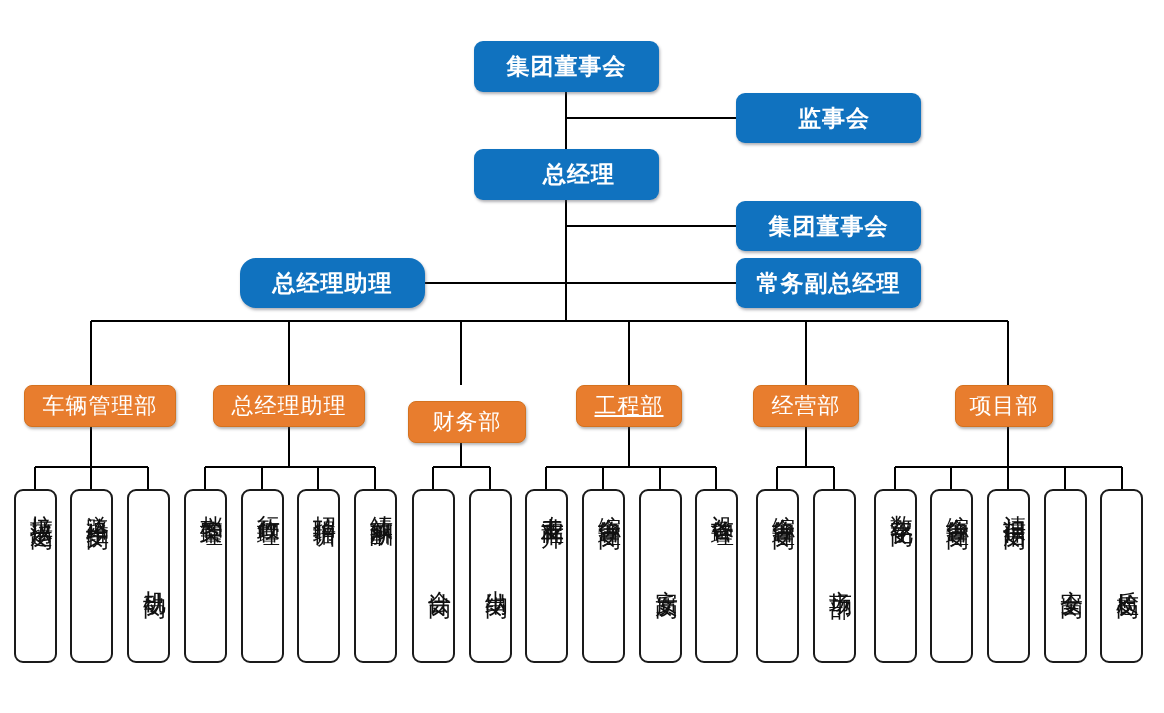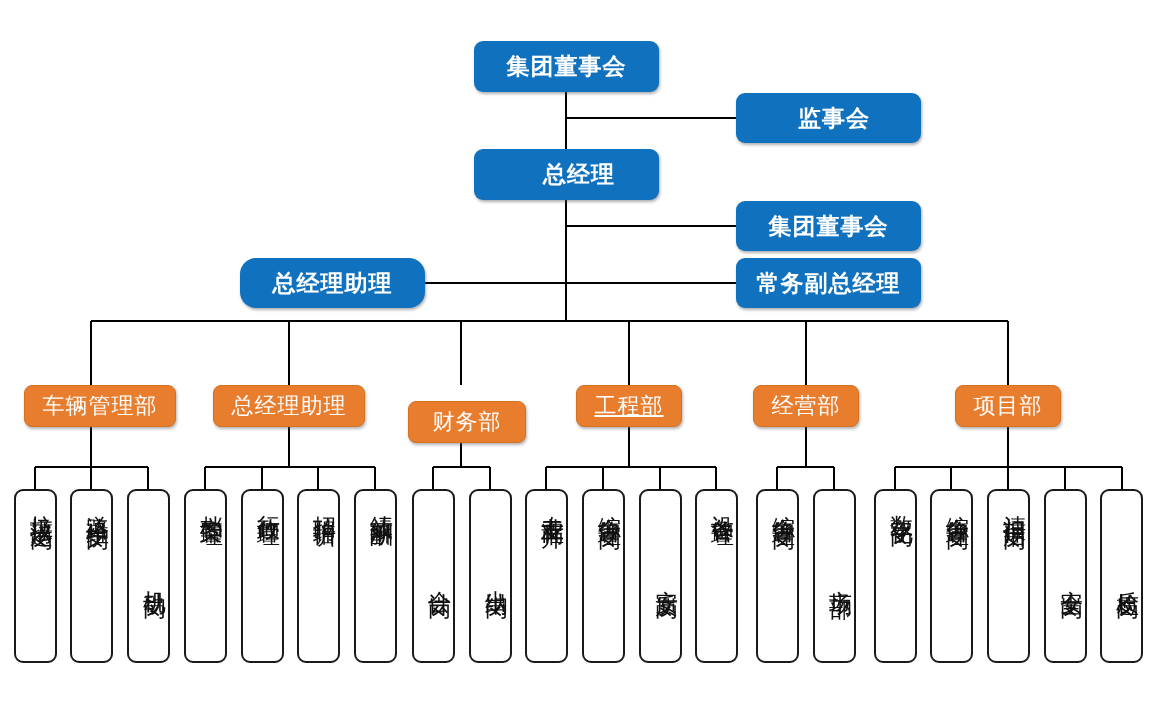--- a/index.html
+++ b/index.html
@@ -149,21 +149,21 @@
   <div class="node orange" style="left:24px;top:385px;width:152px;height:42px;">车辆管理部</div>
 
   <div class="node orange" style="left:213px;top:385px;width:152px;height:42px;">总经理助理</div>
 
   <div class="node orange" style="left:408px;top:401px;width:118px;height:42px;">财务部</div>
 
   <div class="node orange" style="left:576px;top:385px;width:106px;height:42px;text-decoration:underline;">工程部</div>
 
   <div class="node orange" style="left:753px;top:385px;width:106px;height:42px;">经营部</div>
 
-  <div class="node orange" style="left:955px;top:385px;width:106px;height:42px;">项目部</div>
+  <div class="node orange" style="left:955px;top:385px;width:98px;height:42px;">项目部</div>
 
   <div class="node leaf" style="left:14px;top:489px;width:43px;height:174px;">垃圾清运岗</div>
   <div class="node leaf" style="left:70px;top:489px;width:43px;height:174px;">道路维护岗</div>
   <div class="node leaf center" style="left:127px;top:489px;width:43px;height:174px;">机动岗</div>
 
   <div class="node leaf" style="left:184px;top:489px;width:43px;height:174px;">档案管理</div>
   <div class="node leaf" style="left:241px;top:489px;width:43px;height:174px;">行政管理</div>
   <div class="node leaf" style="left:297px;top:489px;width:43px;height:174px;">招聘培训</div>
   <div class="node leaf" style="left:354px;top:489px;width:43px;height:174px;">绩效薪酬</div>
 

